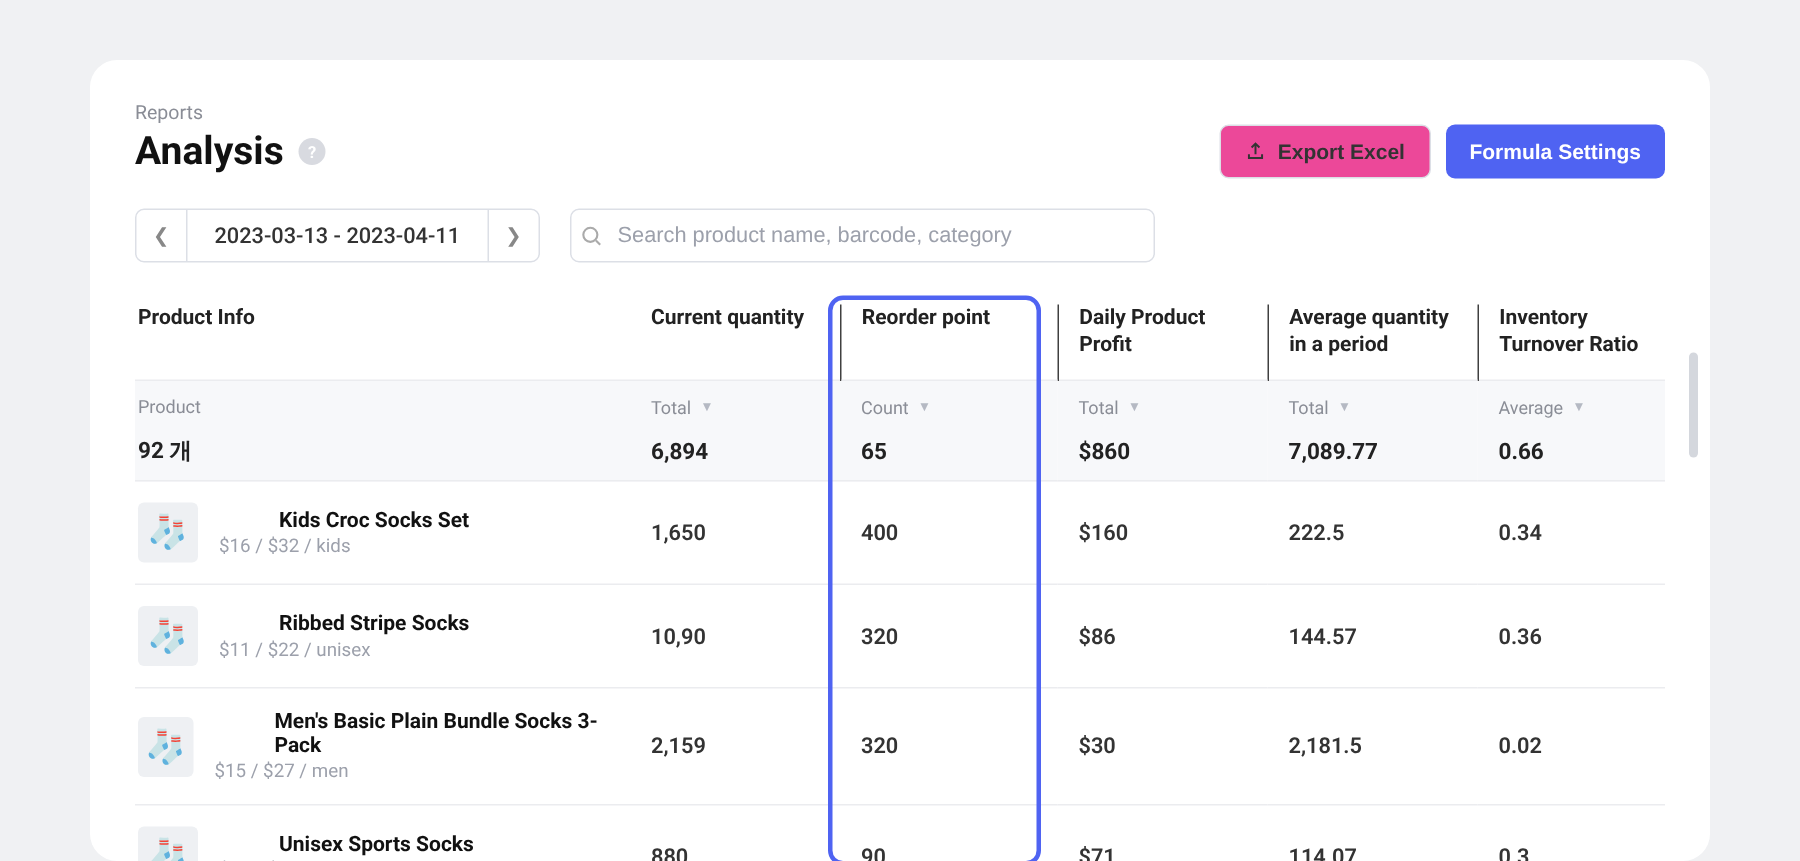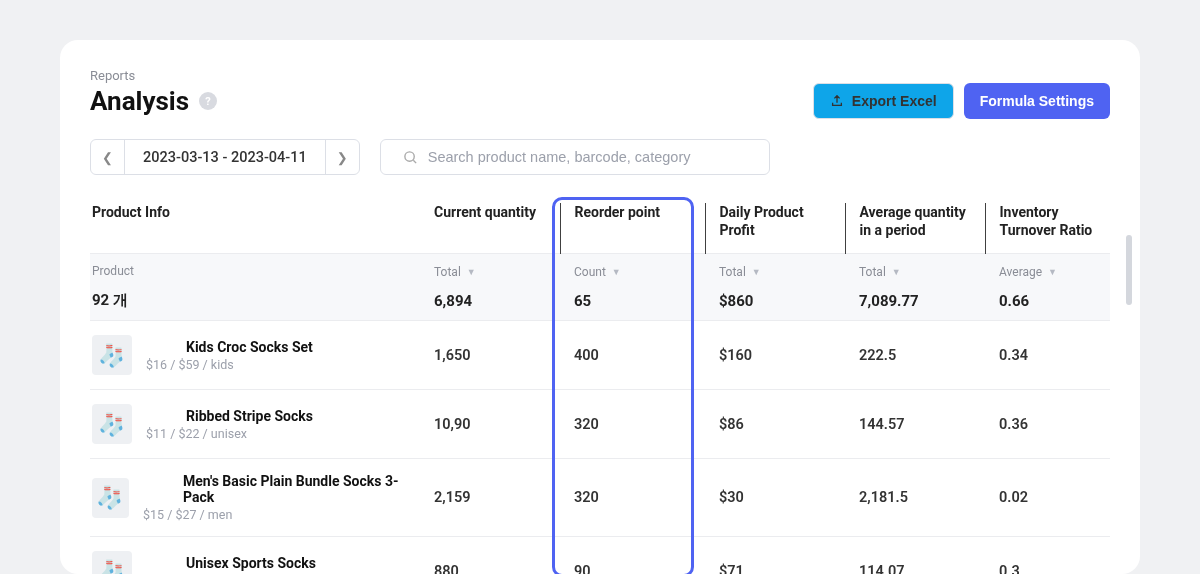--- a/index.html
+++ b/index.html
@@ -66,21 +66,21 @@
       border-radius: 6px;
       font-size: 14px;
       font-weight: 600;
       display: flex;
       align-items: center;
       gap: 8px;
       cursor: pointer;
       border: none;
     }
     .btn-outline {
-      background: #0ea5e9;
+      background: #ec4899;
       border: 1px solid #dcdfe6;
       color: #333;
     }
     .btn-primary {
       background: #4f63f2;
       color: #fff;
     }
     .export-icon {
       width: 14px;
       height: 14px;
@@ -121,21 +121,21 @@
       font-weight: 500;
       color: #333;
     }
     .search-box {
       flex: 0 0 390px;
       height: 36px;
       border: 1px solid #dcdfe6;
       border-radius: 6px;
       display: flex;
       align-items: center;
-      padding: 0 22px;
+      padding: 0 6px;
       gap: 10px;
     }
     .search-icon {
       color: #aaa;
       display: flex;
     }
     .search-input {
       border: none;
       outline: none;
       font-size: 14.5px;
@@ -395,21 +395,21 @@
             <div class="summary-value">0.66</div>
           </td>
         </tr>
 
         <tr class="data-row">
           <td>
               <div class="product-cell">
                 <div class="thumb">🧦</div>
                 <div>
                   <div class="product-name">Kids Croc Socks Set</div>
-                  <div class="product-meta">$16 / $59 / kids</div>
+                  <div class="product-meta">$16 / $32 / kids</div>
                 </div>
               </div>
             </td>
           <td>1,650</td>
           <td>400</td>
           <td>$160</td>
           <td>222.5</td>
           <td>0.34</td>
         </tr>
         <tr class="data-row">

